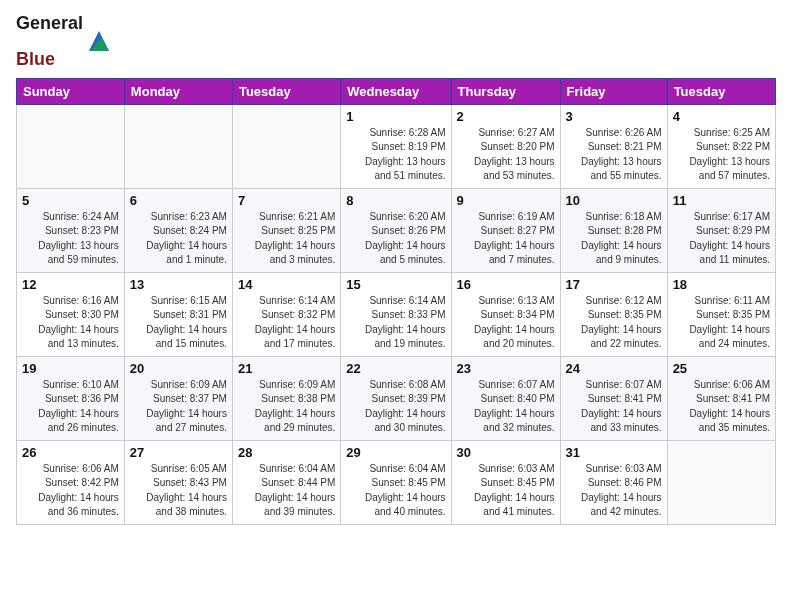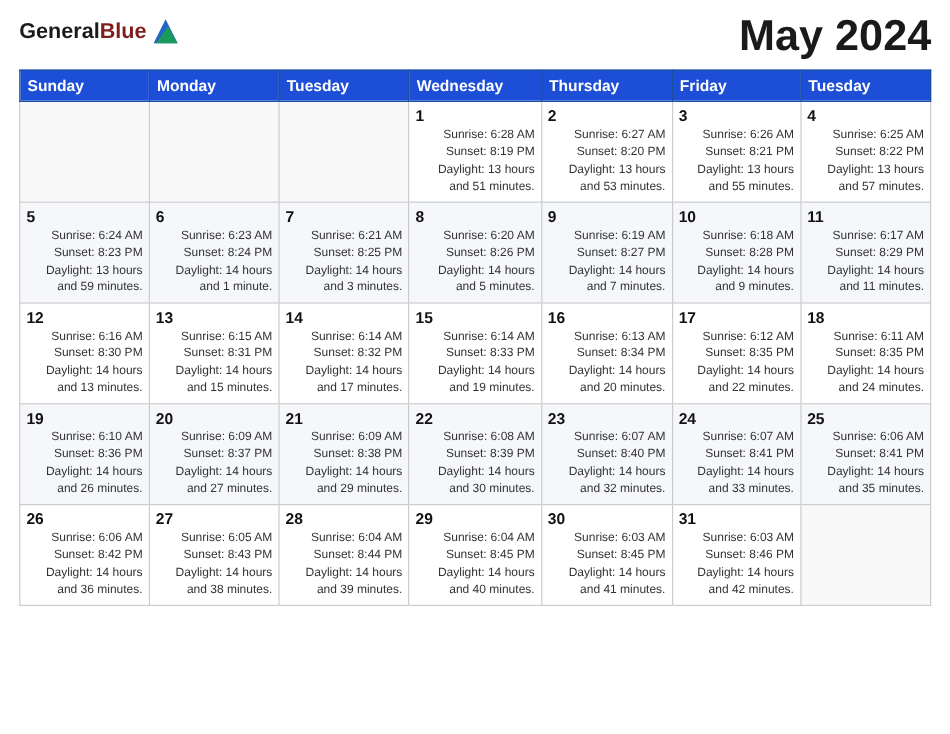--- a/index.html
+++ b/index.html
@@ -22,22 +22,23 @@
       align-items: flex-start;
       margin-bottom: 8px;
     }
     .logo {
       display: flex;
       align-items: center;
       margin-top: 4px;
     }
     .logo-text {
       display: flex;
-      flex-direction: row;
+      flex-direction: column;
       line-height: 1.1;
+      gap: 16px;
     }
     .logo-general {
       font-size: 18px;
       font-weight: bold;
       color: #1a1a1a;
     }
     .logo-blue {
       font-size: 18px;
       font-weight: bold;
       color: #7f1d1d;
@@ -61,21 +62,21 @@
       font-size: 14px;
       color: #444;
       margin-top: 2px;
     }
     .calendar {
       width: 100%;
       border-collapse: collapse;
       border: 1px solid #ccc;
     }
     .calendar th {
-      background: #1d4ed8;
+      background: #a21caf;
       color: #fff;
       font-size: 13px;
       font-weight: bold;
       padding: 5px 6px;
       text-align: left;
       border: 1px solid #1a4fa0;
     }
     .calendar td {
       vertical-align: top;
       border: 1px solid #ccc;
@@ -115,21 +116,20 @@
       <div class="logo-text">
         <span class="logo-general">General</span>
         <span class="logo-blue">Blue</span>
       </div>
       <svg class="logo-icon" viewBox="0 0 28 28" xmlns="http://www.w3.org/2000/svg">
         <polygon points="4,24 14,4 24,24" fill="#2563c9"></polygon>
         <polygon points="10,24 20,10 28,24" fill="#1a9a5c" transform="translate(-4,0)"></polygon>
       </svg>
     </div>
     <div class="title-block">
-      <div class="month-year">May 2024</div>
     </div>
   </div>
 
   <table class="calendar">
     <thead>
       <tr>
         <th>Sunday</th>
         <th>Monday</th>
         <th>Tuesday</th>
         <th>Wednesday</th>

